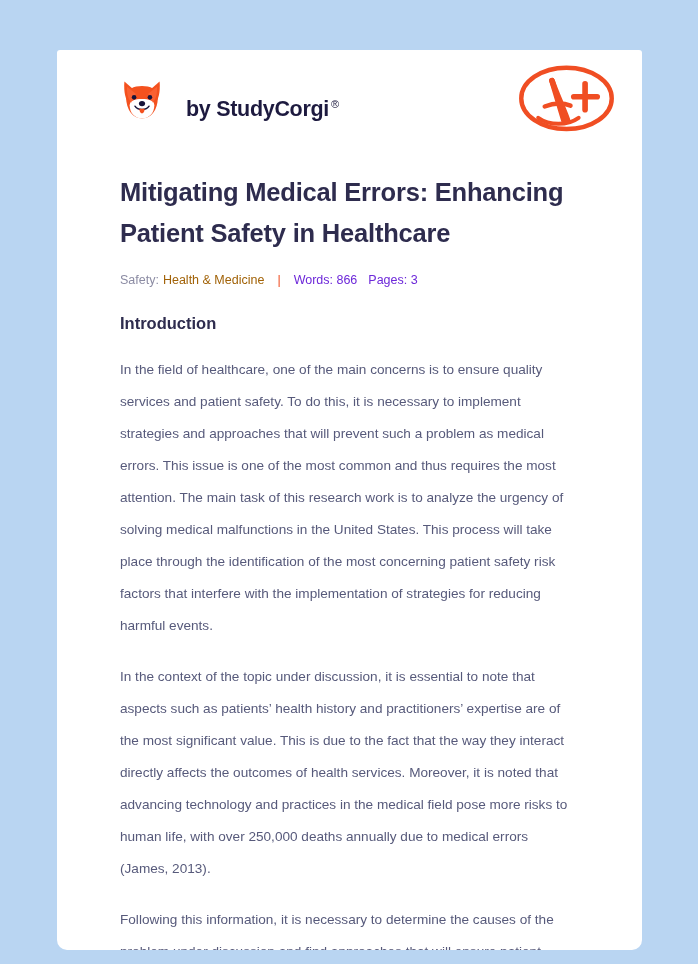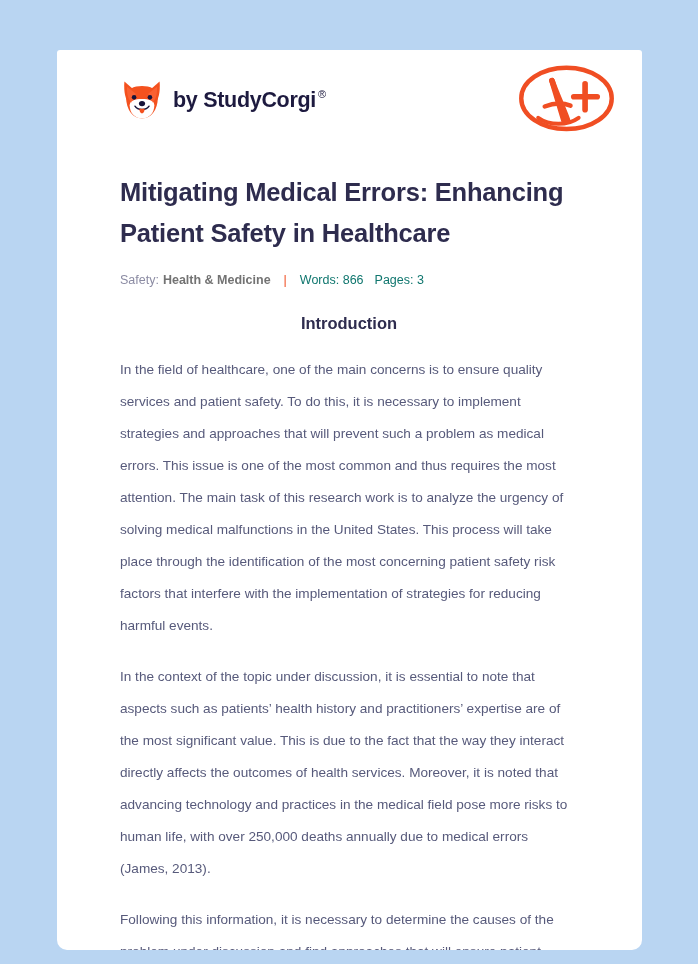--- a/index.html
+++ b/index.html
@@ -36,22 +36,22 @@
     width: 585px;
     height: 100px;
     display: flex;
     align-items: center;
     justify-content: space-between;
     padding: 0 23px 0 63px;
     box-sizing: border-box;
   }
   .brand {
     display: flex;
-    align-items: center;
-    gap: 9px;
+    align-items: flex-end;
+    gap: 22px;
   }
   .corgi-logo {
     width: 44px;
     height: 44px;
     display: block;
     flex: 0 0 auto;
   }
   .brand-text {
     font-size: 21.5px;
     font-weight: bold;
@@ -92,39 +92,38 @@
     font-size: 12.5px;
     color: #8b8ba3;
     display: flex;
     align-items: baseline;
     flex-wrap: wrap;
   }
   .meta-label {
     color: #8b8ba3;
   }
   .meta-strong {
-    color: #737373;
-    font-weight: bold;
+    color: #a16207;
+    font-weight: normal;
     margin-left: 4px;
   }
   .meta-sep {
     color: #f04e23;
     margin: 0 13px;
     font-weight: normal;
   }
   .meta-item {
-    color: #0f766e;
+    color: #6d28d9;
     margin-right: 11px;
   }
   .section-heading {
     font-size: 16.5px;
     font-weight: bold;
     color: #2e2c4e;
     margin: 27px 0 0 0;
-    text-align: center;
   }
   .para {
     font-size: 13.6px;
     line-height: 32px;
     color: #575a7b;
     margin: 19px 0 0 0;
     text-align: left;
   }
   .para:first-of-type {
     margin-top: 21px;

